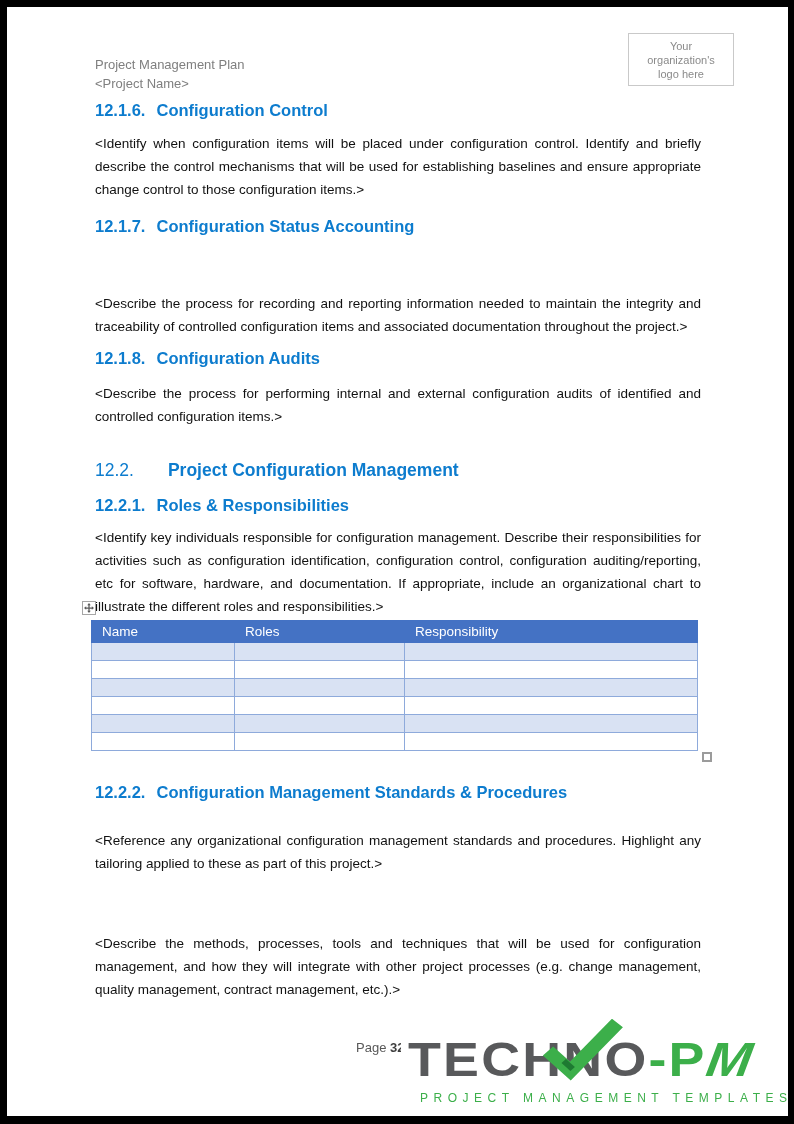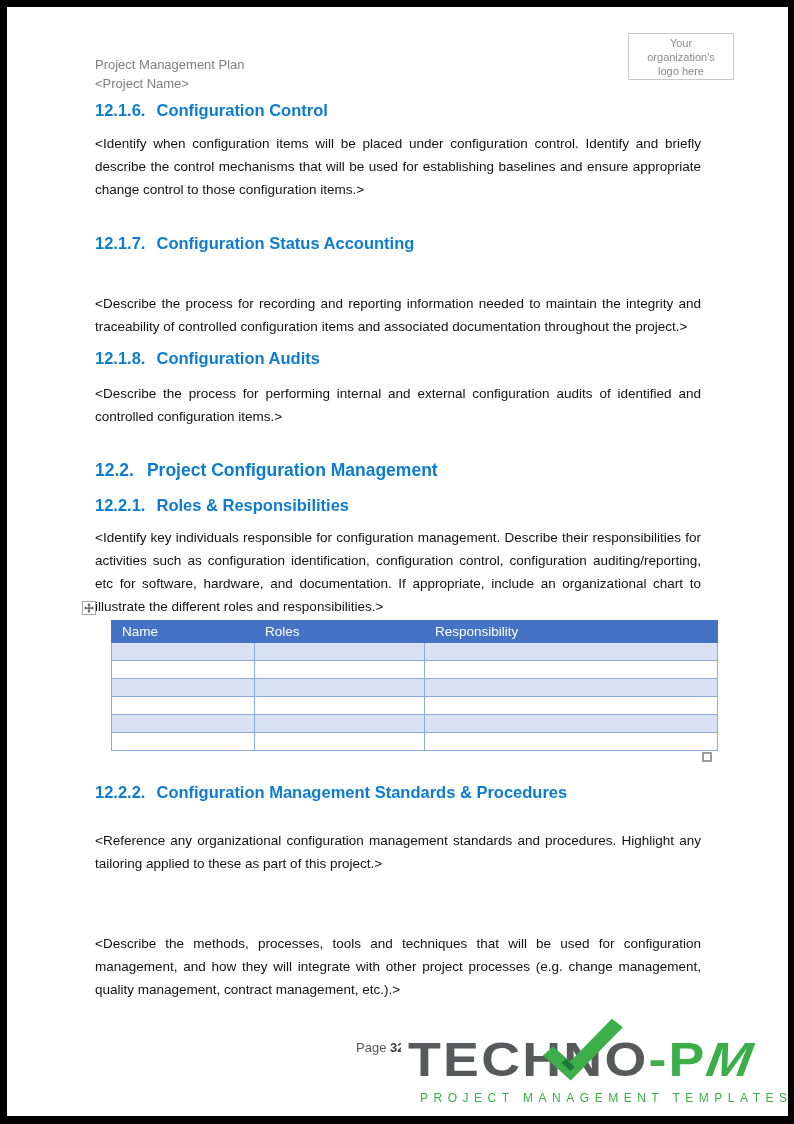--- a/index.html
+++ b/index.html
@@ -12,43 +12,43 @@
     margin:0 auto;
     background:#ffffff;
     border-style:solid; border-color:#000000;
     border-width:7px 6px 8px 7px;
     overflow:hidden;
   }
 
   
   .doc-header { position:absolute; left:88px; top:48px; color:#7f7f7f; font-size:13px; line-height:19px; }
   .logo-box {
-    position:absolute; left:621px; top:26px; width:106px; height:47px;
+    position:absolute; left:621px; top:26px; width:106px; height:53px;
     border:1px solid #c9c9c9; color:#8a8a8a; font-size:11px; line-height:14px;
     display:flex; align-items:center; justify-content:center; text-align:center;
     padding:2px 8px;
   }
 
   
   .h3 { position:absolute; left:88px; color:#0d7cce; font-size:16.5px; font-weight:bold; white-space:nowrap; }
   .h3 .num { margin-right:11px; }
   .h2 { position:absolute; left:88px; color:#0d7cce; font-size:17.5px; white-space:nowrap; }
-  .h2 .num { font-weight:bold; margin-right:13px; }
+  .h2 .num { font-weight:normal; margin-right:34px; }
   .h2 .ttl { font-weight:bold; }
 
   
   .para {
     position:absolute; left:88px; width:606px;
     color:#111111; font-size:13.5px; line-height:23px;
     text-align:justify;
   }
 
   
   .roles-table {
-    position:absolute; left:104px; top:613px; width:606px;
+    position:absolute; left:84px; top:613px; width:606px;
     border-collapse:collapse; table-layout:fixed;
   }
   .roles-table col.c1 { width:143px; }
   .roles-table col.c2 { width:170px; }
   .roles-table col.c3 { width:293px; }
   .roles-table th {
     background:#4472c4; color:#ffffff; font-size:13.5px; font-weight:normal;
     text-align:left; padding:3px 0 3px 10px; height:22px;
     border:1px solid #4472c4;
   }
@@ -99,21 +99,21 @@
   </div>
   <div class="logo-box">
     <span>Your organization's logo here</span>
   </div>
 
   <div class="h3" style="top:94px;">
     <span class="num">12.1.6.</span><span>Configuration Control</span>
   </div>
   <div class="para" style="top:125px;">&lt;Identify when configuration items will be placed under configuration control. Identify and briefly describe the control mechanisms that will be used for establishing baselines and ensure appropriate change control to those configuration items.&gt;</div>
 
-  <div class="h3" style="top:227px;">
+  <div class="h3" style="top:210px;">
     <span class="num">12.1.7.</span><span>Configuration Status Accounting</span>
   </div>
   <div class="para" style="top:260px;margin-top:25px;">&lt;Describe the process for recording and reporting information needed to maintain the integrity and traceability of controlled configuration items and associated documentation throughout the project.&gt;</div>
 
   <div class="h3" style="top:342px;">
     <span class="num">12.1.8.</span><span>Configuration Audits</span>
   </div>
   <div class="para" style="top:375px;">&lt;Describe the process for performing internal and external configuration audits of identified and controlled configuration items.&gt;</div>
 
   <div class="h2" style="top:453px;">

